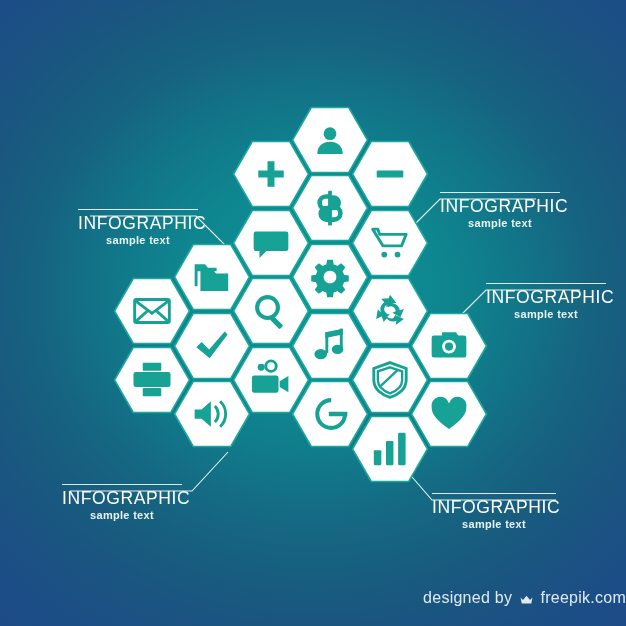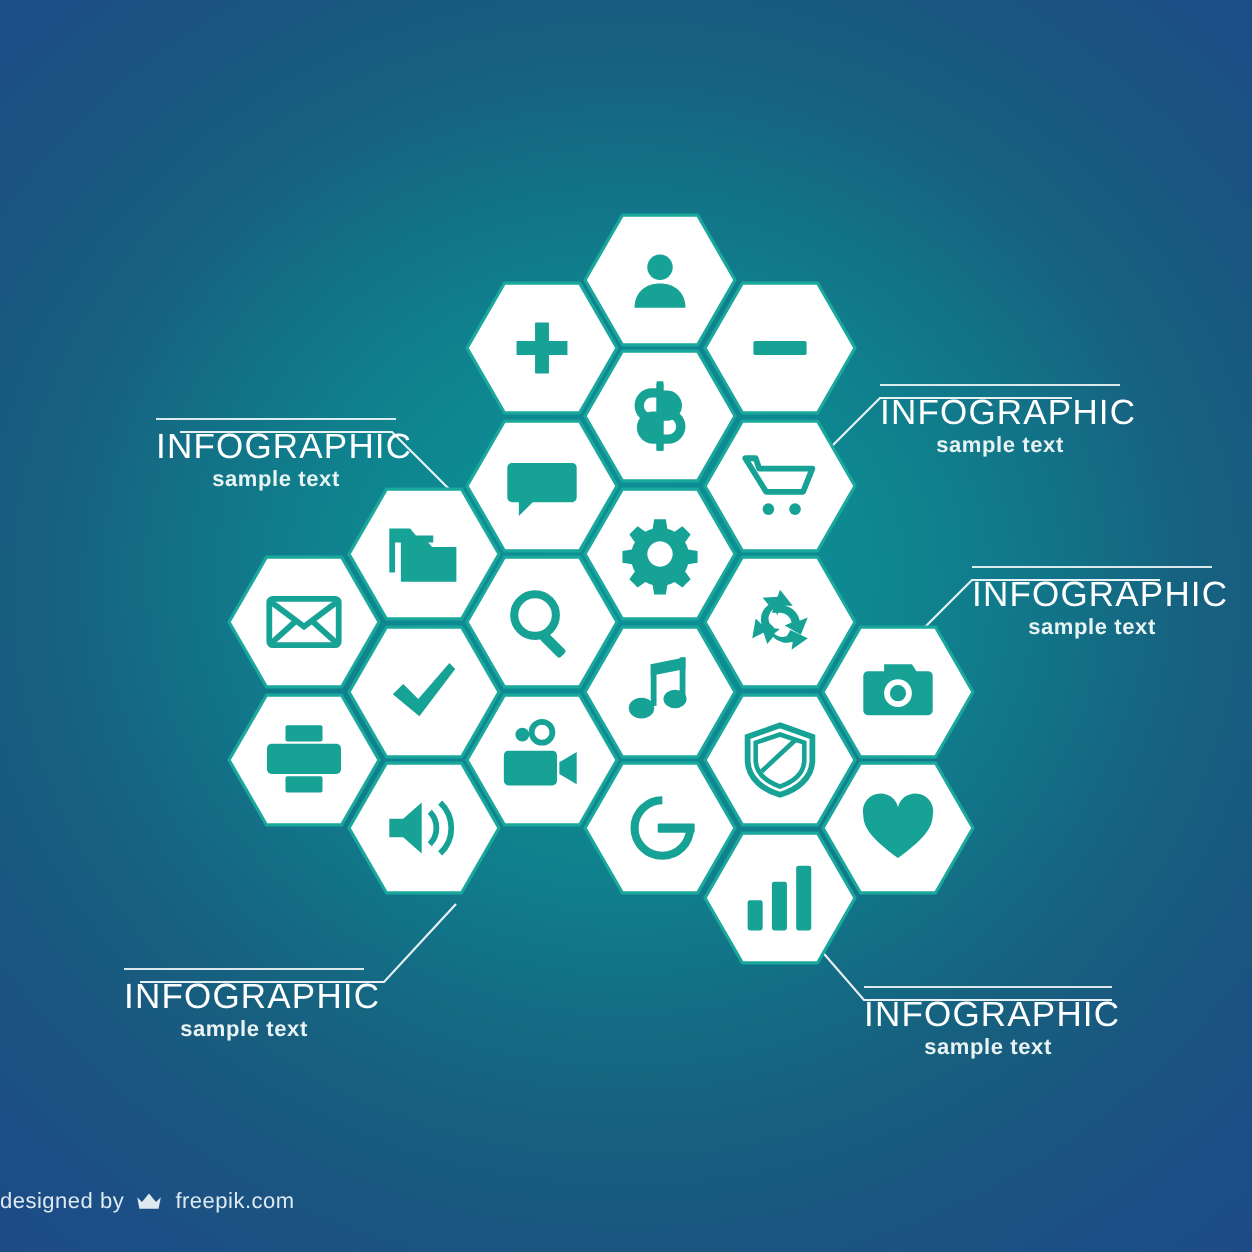--- a/index.html
+++ b/index.html
@@ -30,22 +30,22 @@
     color:#ffffff;white-space:nowrap;padding-top:3px;font-weight:400;
   }
   .callout .sub{
     font-size:11px;letter-spacing:.3px;color:#e8f3f4;white-space:nowrap;
     margin-top:1px;font-weight:700;
   }
   .c-left .ttl,.c-left .sub{text-align:center;}
   .c-right .ttl,.c-right .sub{text-align:center;}
 
   #credit{
-    position:absolute;left:0;right:0;bottom:17px;text-align:left;
-    font-size:11px;color:#dfeaf0;letter-spacing:.25px;
+    position:absolute;left:0;right:0;bottom:17px;text-align:right;
+    font-size:16px;color:#dfeaf0;letter-spacing:.25px;
   }
   #credit .crown{display:inline-block;vertical-align:-2px;margin:0 3px;}
 </style>
 </head>
 <body>
 
 <div id="stage">
 
   <svg class="full">
     <g stroke="#ffffff" stroke-width="1.1" fill="none" opacity="0.9">

